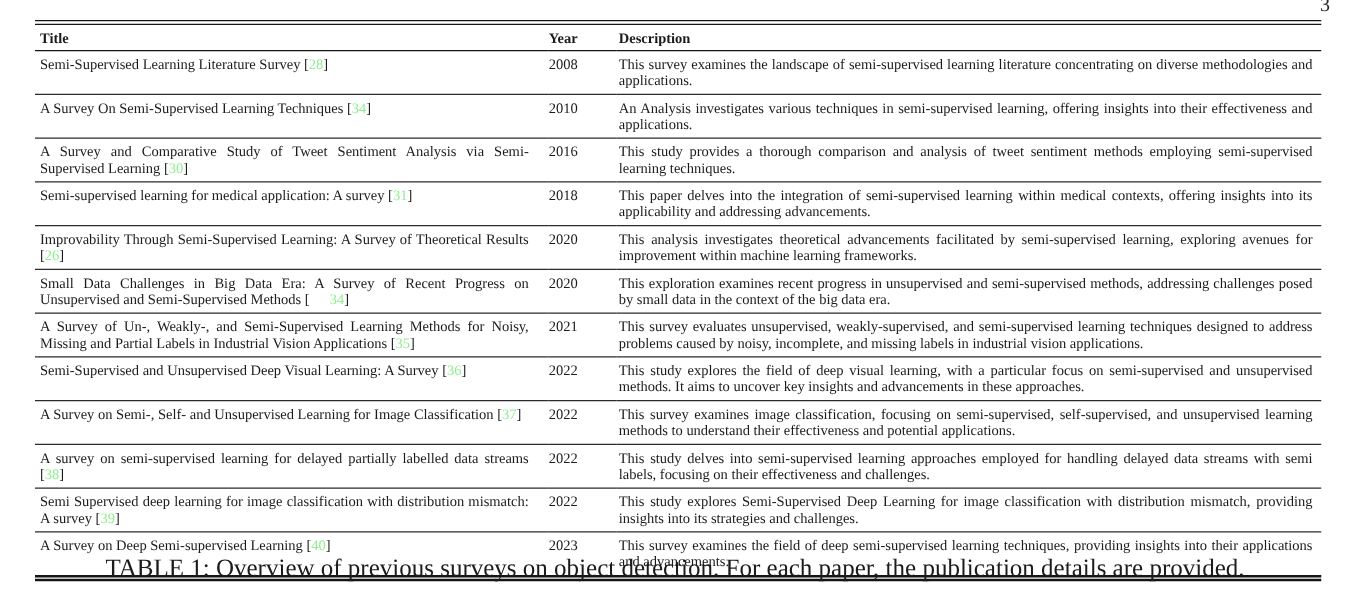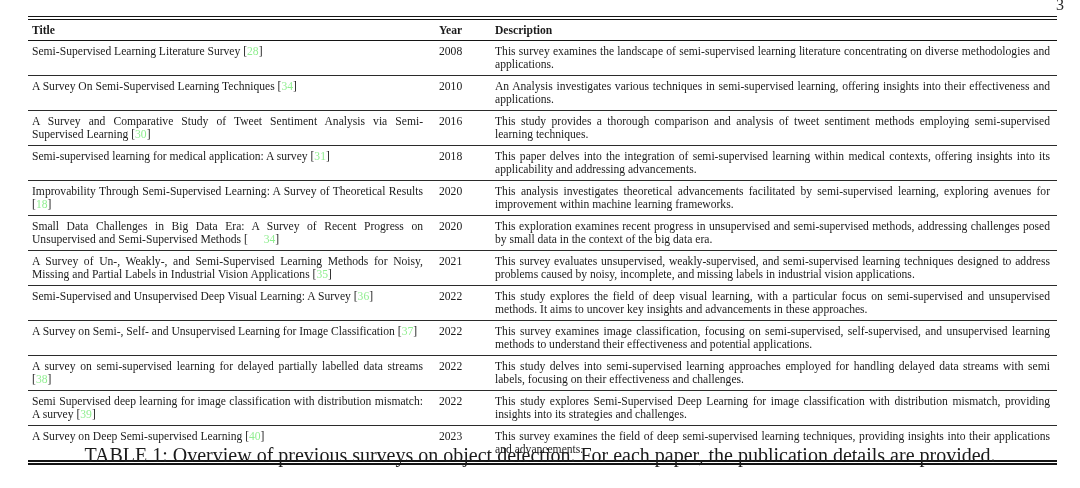--- a/index.html
+++ b/index.html
@@ -96,21 +96,21 @@
           <td class="col-title">A Survey and Comparative Study of Tweet Sentiment Analysis via Semi-Supervised Learning [<span class="cite" style="color: rgb(144, 238, 144);">30</span>]</td>
           <td class="col-year">2016</td>
           <td class="col-desc">This study provides a thorough comparison and analysis of tweet sentiment methods employing semi-supervised learning techniques.</td>
         </tr>
         <tr>
           <td class="col-title">Semi-supervised learning for medical application: A survey [<span class="cite" style="color: rgb(144, 238, 144);">31</span>]</td>
           <td class="col-year">2018</td>
           <td class="col-desc">This paper delves into the integration of semi-supervised learning within medical contexts, offering insights into its applicability and addressing advancements.</td>
         </tr>
         <tr>
-          <td class="col-title">Improvability Through Semi-Supervised Learning: A Survey of Theoretical Results [<span class="cite" style="color: rgb(144, 238, 144);">18</span>]</td>
+          <td class="col-title">Improvability Through Semi-Supervised Learning: A Survey of Theoretical Results [<span class="cite" style="color: rgb(144, 238, 144);">26</span>]</td>
           <td class="col-year">2020</td>
           <td class="col-desc">This analysis investigates theoretical advancements facilitated by semi-supervised learning, exploring avenues for improvement within machine learning frameworks.</td>
         </tr>
         <tr>
           <td class="col-title">Small Data Challenges in Big Data Era: A Survey of Recent Progress on Unsupervised and Semi-Supervised Methods [<span class="cite" style="color: rgb(144, 238, 144); margin-left: 16px;">34</span>]</td>
           <td class="col-year">2020</td>
           <td class="col-desc">This exploration examines recent progress in unsupervised and semi-supervised methods, addressing challenges posed by small data in the context of the big data era.</td>
         </tr>
         <tr>
           <td class="col-title">A Survey of Un-, Weakly-, and Semi-Supervised Learning Methods for Noisy, Missing and Partial Labels in Industrial Vision Applications [<span class="cite" style="color: rgb(144, 238, 144);">35</span>]</td>

